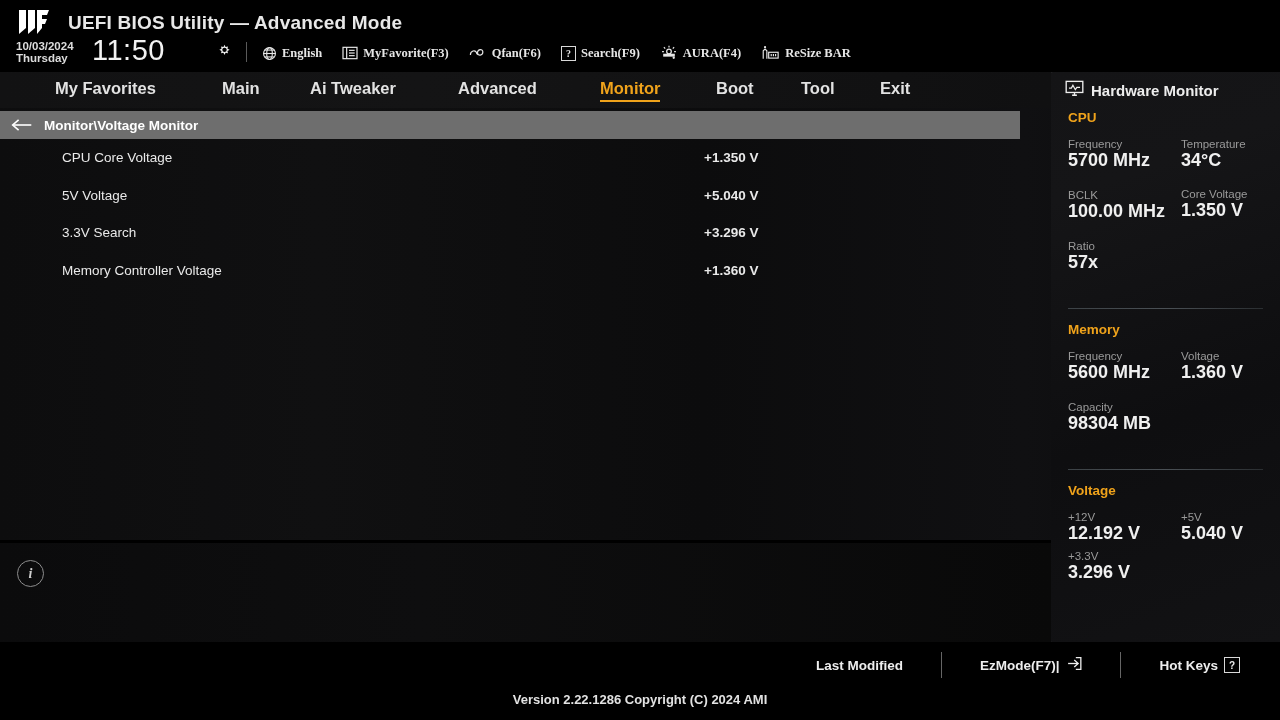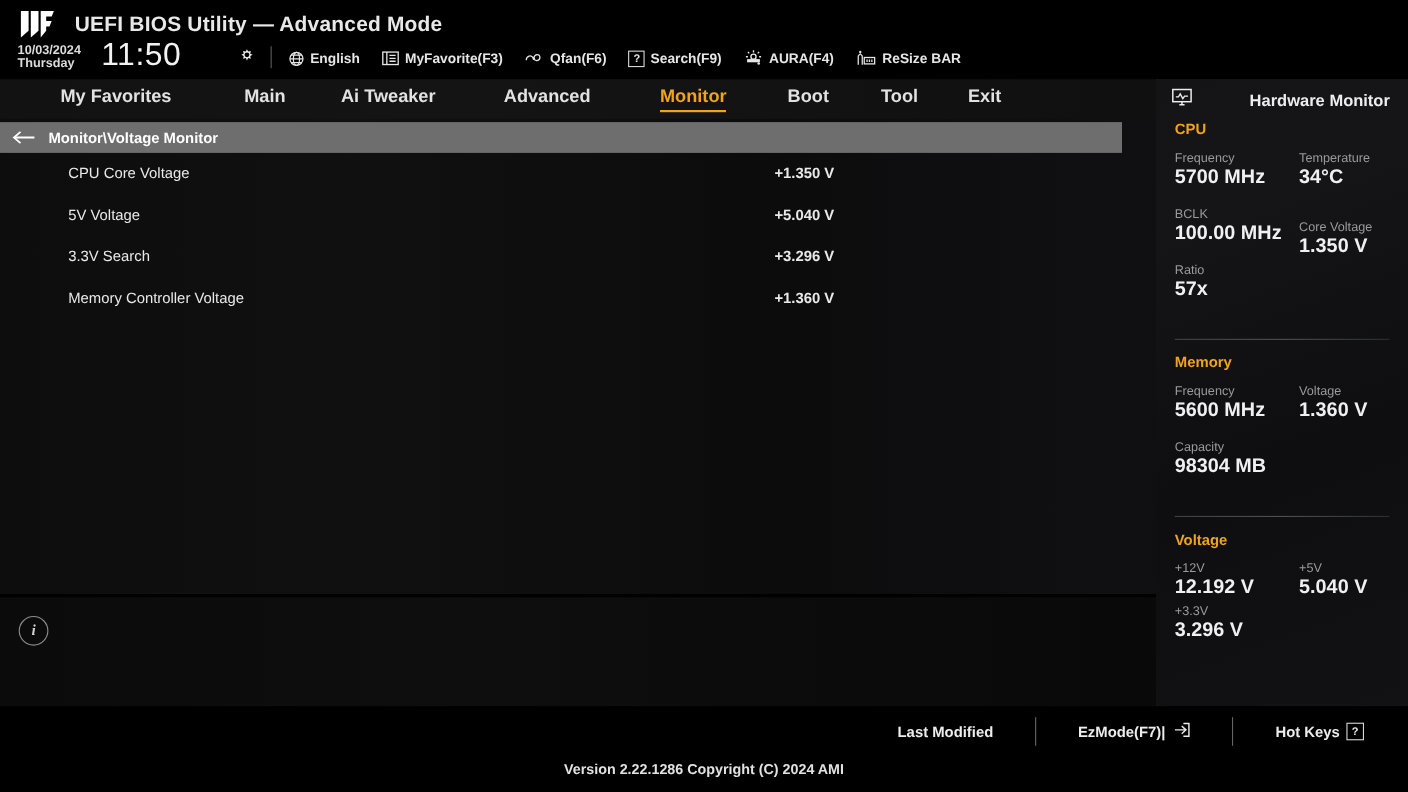--- a/index.html
+++ b/index.html
@@ -53,21 +53,21 @@
   .hsep{
     position:absolute; left:246px; top:42px; width:1px; height:20px;
     background:#5a5a5a;
   }
   .hitems{
     position:absolute; left:262px; top:42px; height:22px;
     display:flex; align-items:center; gap:20px;
   }
   .hitem{
     display:flex; align-items:center; gap:5px;
-    font-size:12.5px; color:#e6e6e6; font-weight:bold; white-space:nowrap;
+    font-size:12.5px; color:#e6e6e6; font-weight:bold; white-space:nowrap;font-family:Liberation Serif, serif;
   }
   .hitem svg{ display:block; }
   .qbox{
     border:1.5px solid #d8d8d8; width:15px; height:15px;
     display:flex; align-items:center; justify-content:center;
     font-size:10px; color:#e8e8e8; font-weight:bold;
   }
 
   
   .menubar{
@@ -139,21 +139,21 @@
     background:
       linear-gradient(150deg, rgba(255,255,255,0.030) 0 1px, transparent 1px 120px),
       linear-gradient(40deg,  rgba(255,255,255,0.020) 0 1px, transparent 1px 190px),
       linear-gradient(160deg, rgba(255,255,255,0.015) 0 1px, transparent 1px 260px);
     pointer-events:none;
   }
   .sb-head{
     position:absolute; left:14px; top:8px;
     display:flex; align-items:center; gap:7px;
   }
-  .sb-head-text{ font-size:15px; color:#ededed; font-weight:bold;margin-left:45px; }
+  .sb-head-text{ font-size:15px; color:#ededed; font-weight:bold; }
   .sb-body{ position:absolute; left:0; top:38px; width:229px; }
   .sb-section-title{
     margin-left:17px; font-size:13.5px; color:#f0a31b; font-weight:bold;
   }
   .sb-grid{ position:relative; margin-left:17px; }
   .sb-cell{ position:absolute; }
   .sb-key{ font-size:11.5px; color:#9a9a9a; font-weight:normal; line-height:15px; }
   .sb-val{ font-size:18px; color:#f0f0f0; font-weight:bold; line-height:17px; }
   .sb-rule{
     margin:0 17px; height:1px;
@@ -354,21 +354,21 @@
             <div class="sb-val">5700 MHz</div>
           </div>
           <div class="sb-cell" style="left: 113px; top: 0px;">
             <div class="sb-key">Temperature</div>
             <div class="sb-val">34°C</div>
           </div>
           <div class="sb-cell" style="left: 0px; top: 51px;">
             <div class="sb-key">BCLK</div>
             <div class="sb-val">100.00 MHz</div>
           </div>
-          <div class="sb-cell" style="left: 113px; top: 63px;">
+          <div class="sb-cell" style="left: 113px; top: 50px;">
             <div class="sb-key">Core Voltage</div>
             <div class="sb-val">1.350 V</div>
           </div>
           <div class="sb-cell" style="left: 0px; top: 102px;">
             <div class="sb-key">Ratio</div>
             <div class="sb-val">57x</div>
           </div>
         </div>
         <div class="sb-rule" style="margin: 14px 17px 13px;"></div>
         <div class="sb-section-title">Memory</div>

